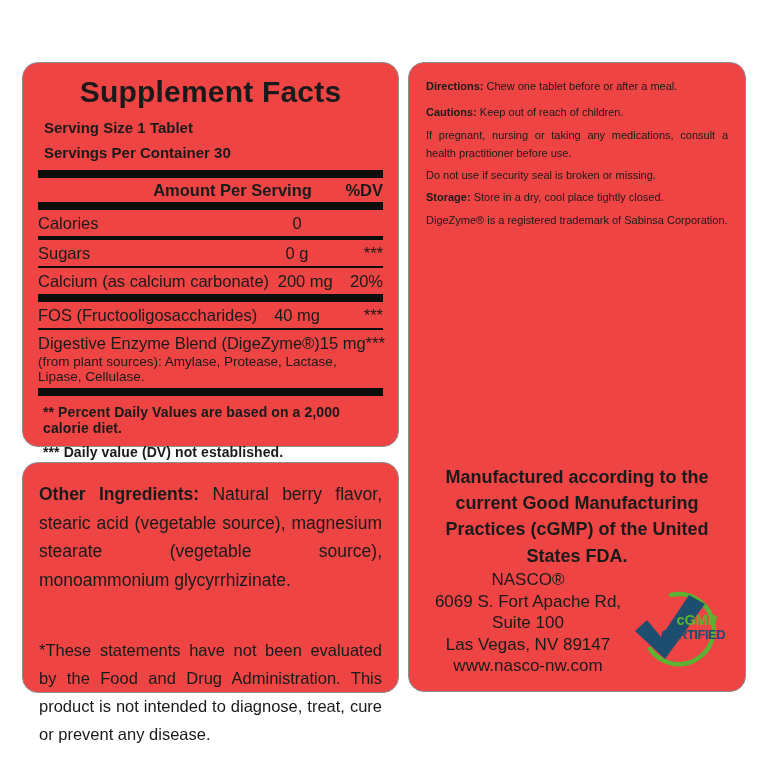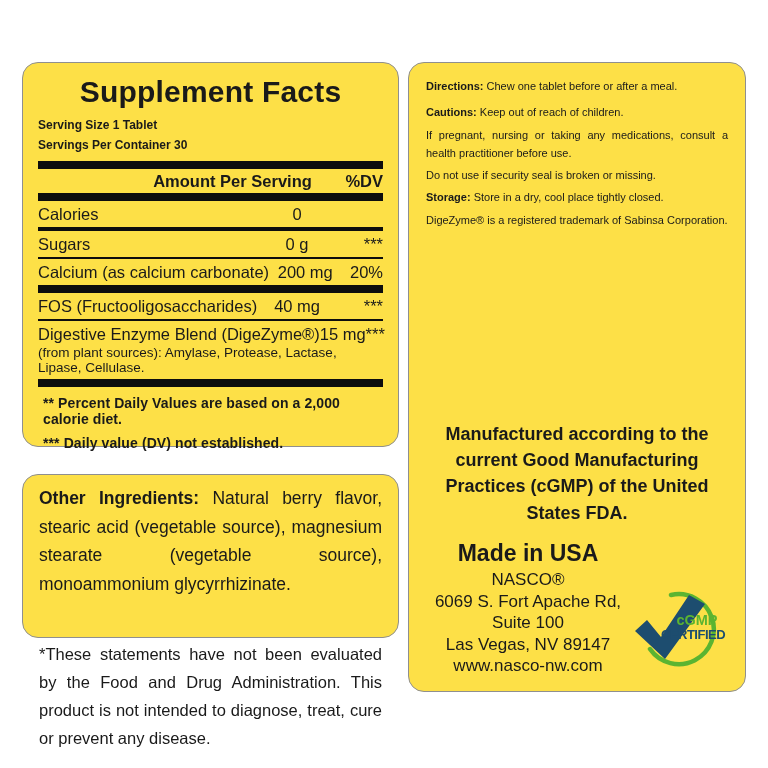--- a/index.html
+++ b/index.html
@@ -6,44 +6,44 @@
   body {
     width:768px; height:768px;
     background:#ffffff;
     font-family:"Liberation Sans", sans-serif;
     color:#1a1a1a;
     position:relative;
     overflow:hidden;
   }
   .panel {
     position:absolute;
-    background:#fde047;
+    background:#ef4444;
     border:1.5px solid #8f8f8f;
     border-radius:16px;
     box-sizing:border-box;
   }
   
   #sf-panel { left:22px; top:62px; width:377px; height:385px; padding:10px 15px 0; }
   .sf-title { font-size:30px; font-weight:bold; text-align:center; margin:2px 0 8px; letter-spacing:.2px; }
-  .sf-serving { font-size:12px; font-weight:bold; margin:3px 0 0; line-height:1.45; }
+  .sf-serving { font-size:15px; font-weight:bold; margin:3px 6px 0; line-height:1.45; }
   .bar { height:8px; background:#0d0d0d; margin-top:6px; }
   .bar.tight { margin-top:0; }
   .sep { height:2px; background:#0d0d0d; }
   .sf-header { display:flex; align-items:baseline; font-weight:bold; font-size:16.5px; padding:3px 0 2px; }
   .sf-header .sp { width:90px; }
   .sf-header .aps { flex:1; text-align:center; }
   .sf-header .dvh { width:46px; text-align:right; }
   .sf-row { display:flex; align-items:baseline; font-size:16.5px; padding:4px 0 3px; }
   .sf-row .rname { flex:1; white-space:nowrap; }
   .sf-row .ramt { width:80px; text-align:center; white-space:nowrap; }
   .sf-row .rdv { width:46px; text-align:right; white-space:nowrap; }
   .sf-detail { font-size:13.5px; margin:-2px 0 4px; }
   .fnote { font-size:14px; font-weight:600; margin:8px 0 0 5px; letter-spacing:.1px; }
   
-  #oi-panel { left:22px; top:474px; width:377px; height:164px; padding:9px 16px; }
+  #oi-panel { left:22px; top:462px; width:377px; height:231px; padding:17px 16px; }
   .oi { font-size:17.5px; line-height:1.63; text-align:justify; margin:0; }
   .disc { font-size:16.5px; line-height:1.7; text-align:justify; margin:42px 0 0; }
   
   #right-panel { left:408px; top:62px; width:338px; height:630px; padding:12px 13px; }
   .rp { font-size:11px; line-height:1.66; text-align:justify; margin:4px; }
   .rp.dirs { text-align:left; line-height:1.3; margin-bottom:10px; }
   .lab { font-weight:bold; }
   .rp-bottom { position:absolute; left:13px; right:13px; bottom:14px; }
   .mfg { font-size:18px; font-weight:bold; text-align:center; line-height:1.45; margin:0; }
   .usa-block { margin-right:98px; text-align:center; }
@@ -123,21 +123,20 @@
   <p class="rp">If pregnant, nursing or taking any medications, consult a health practitioner before use.</p>
   <p class="rp">Do not use if security seal is broken or missing.</p>
 
   <p class="rp"><span class="lab">Storage:</span><span> Store in a dry, cool place tightly closed.</span></p>
 
   <p class="rp">DigeZyme® is a registered trademark of Sabinsa Corporation.</p>
 
   <div class="rp-bottom">
     <p class="mfg">Manufactured according to the current Good Manufacturing Practices (cGMP) of the United States FDA.</p>
     <div class="usa-block">
-      <div class="made">Made in USA</div>
       <div class="brand">NASCO®</div>
       <div class="addr">6069 S. Fort Apache Rd, Suite 100</div>
       <div class="addr">Las Vegas, NV 89147</div>
       <div class="www">www.nasco-nw.com</div>
     </div>
 
     <svg class="badge" viewBox="0 0 100 80">
       <path d="M44 8 A35 35 0 1 1 23 62" fill="none" stroke-width="4.5" stroke-linecap="round" stroke="#5bb431"></path>
       <path d="M8 44 L20 33 L34 50 L62 8 L78 17 L38 72 Z" fill="#1d4d6f"></path>
       <text x="70" y="38" text-anchor="middle" font-size="14.5" font-weight="bold" font-family="Liberation Sans, sans-serif" fill="#5bb431">cGMP</text>

